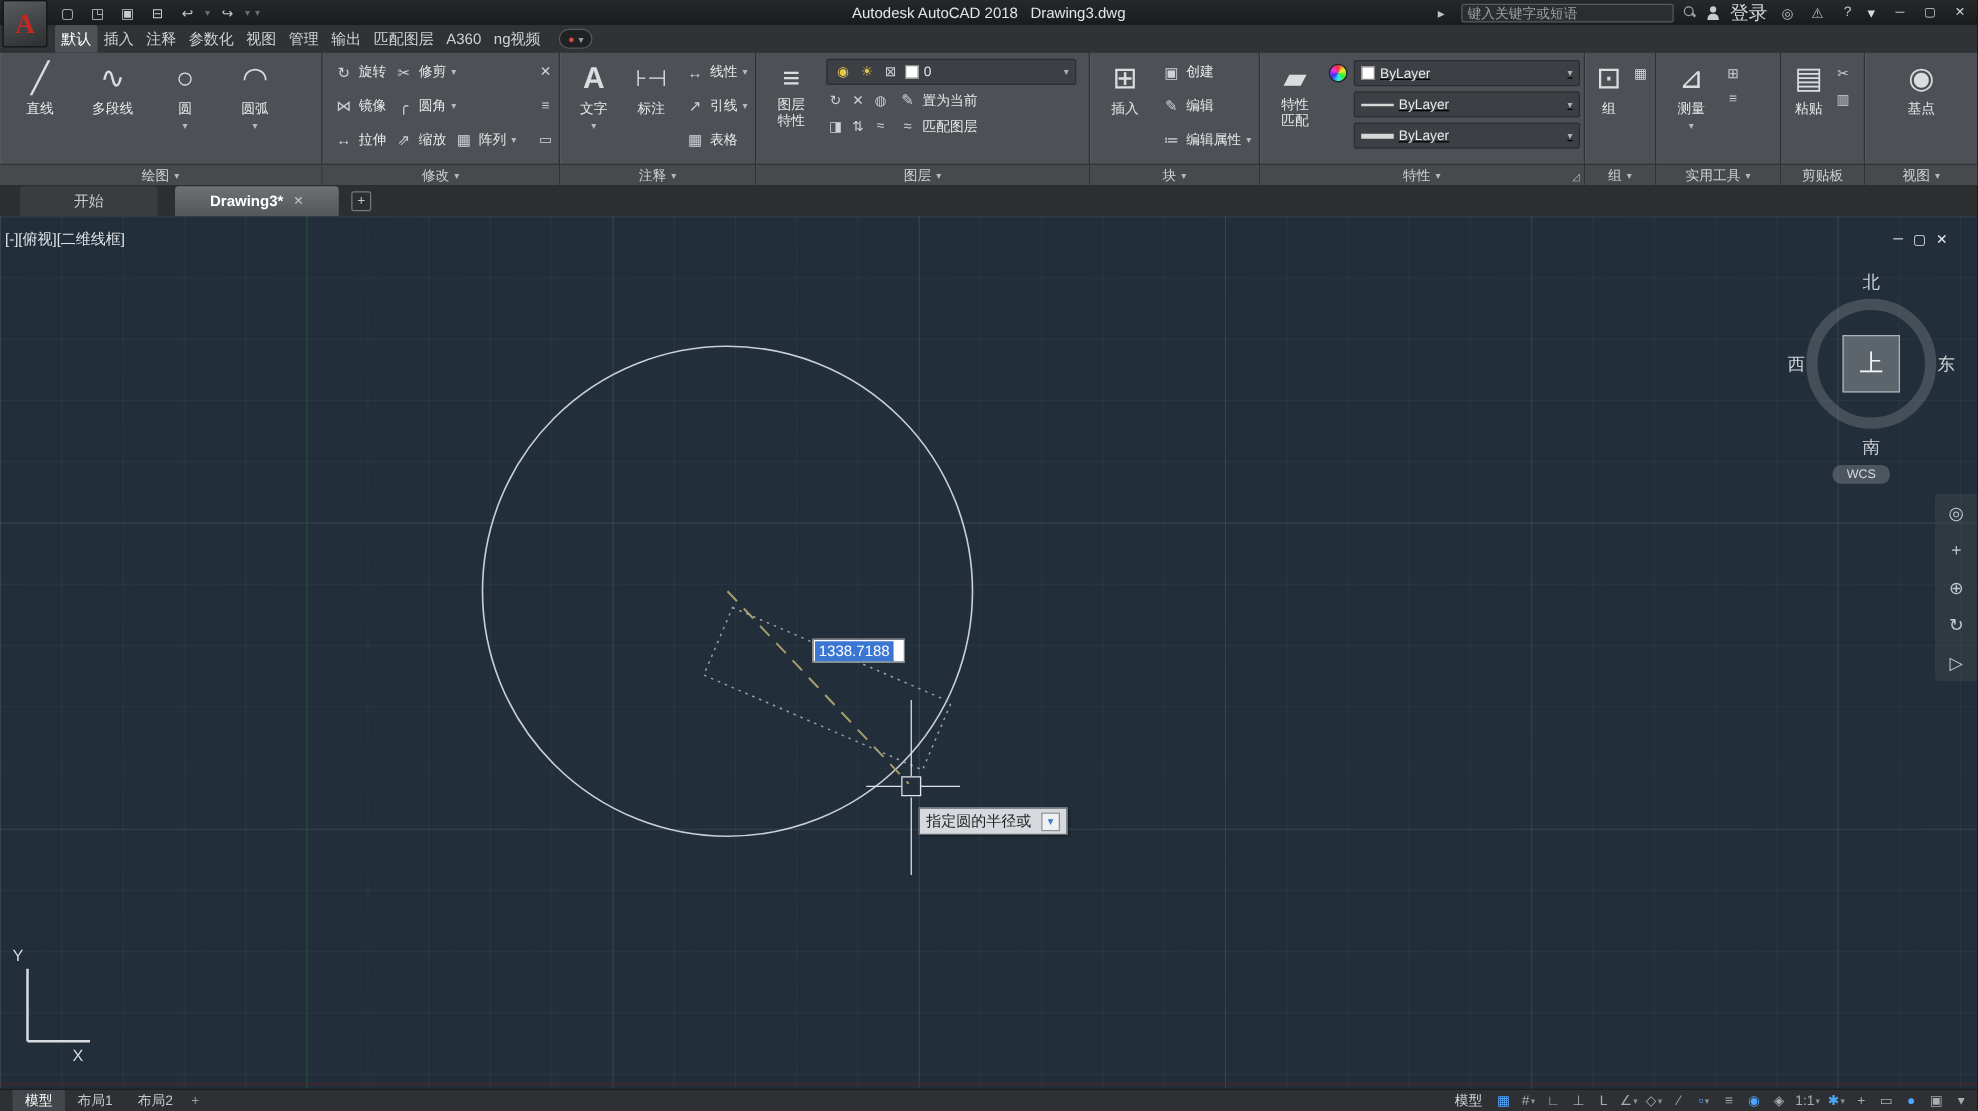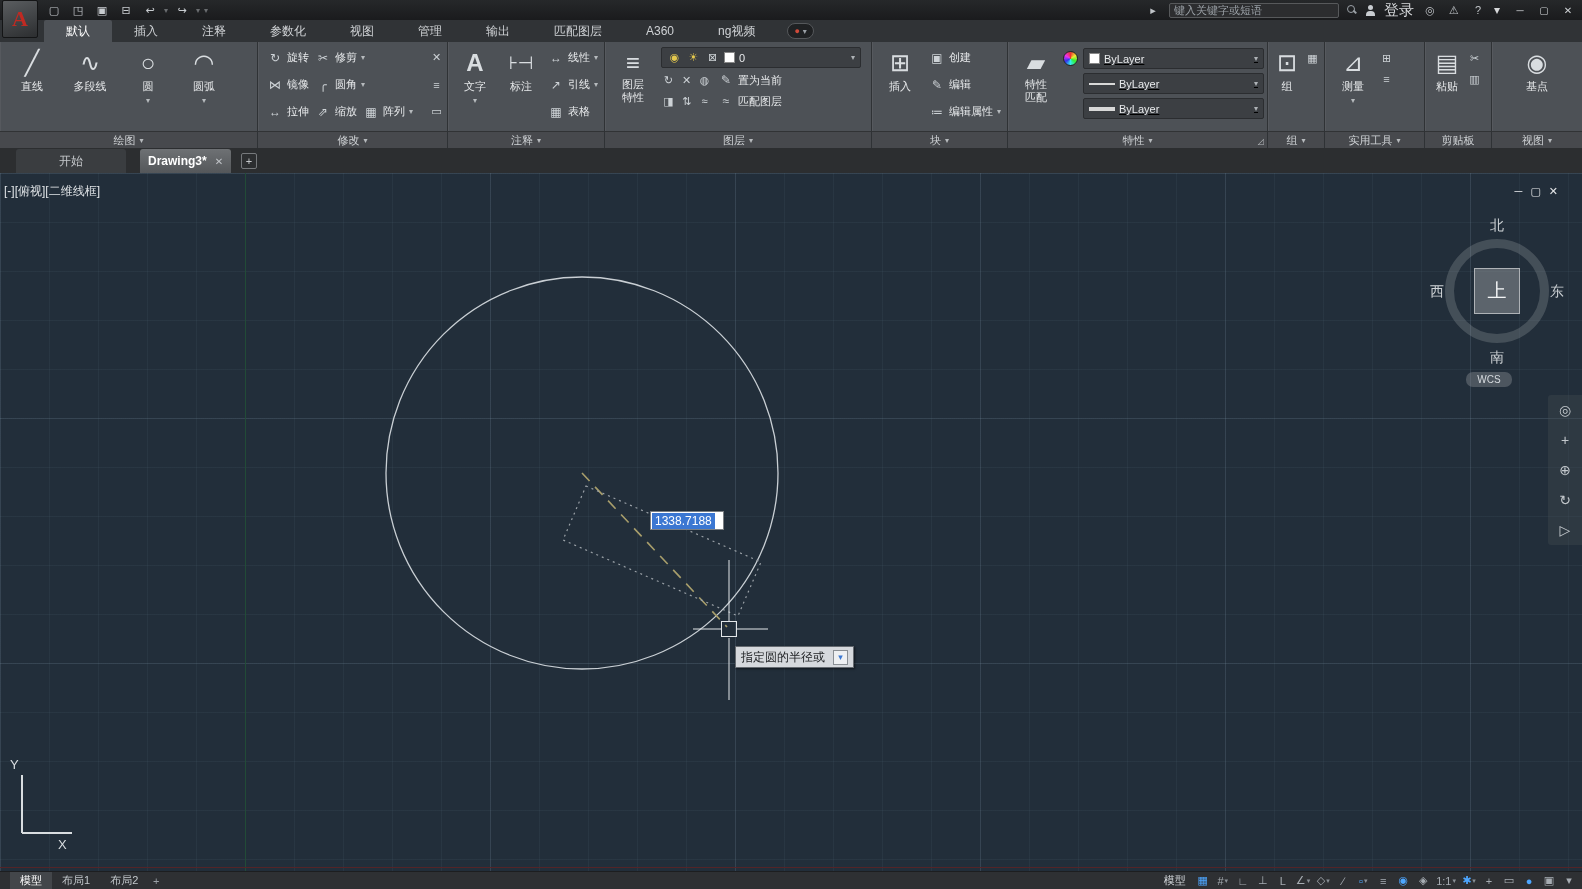--- a/index.html
+++ b/index.html
@@ -36,21 +36,21 @@
   .person::after { content:""; position:absolute; left:1px; top:6px; width:9px; height:5px;
     border-radius:4px 4px 0 0; background:#c8ccd0; }
   .tb-ico { color:#c0c4c8; font-size:11px; width:16px; text-align:center; }
   .winbtns { display:flex; }
   .winbtns .wb { width:24px; height:18px; display:flex; align-items:center; justify-content:center;
     color:#cfd2d5; font-size:10px; }
 
   
   .tabrow { position:absolute; left:0; top:20px; width:1582px; height:22px;
     background:#303336; display:flex; align-items:flex-end; padding-left:44px; z-index:20; }
-  .rtab { height:22px; padding:0 22px; display:flex; align-items:center;
+  .rtab { height:22px; padding:0 5px; display:flex; align-items:center;
     color:#cfd2d5; font-size:12px; }
   .rtab.active { background:#4d5156; color:#fff; border-radius:2px 2px 0 0; }
   .rec-pill { margin-left:10px; height:16px; margin-bottom:3px; padding:0 6px; border-radius:8px;
     background:#1f2123; border:1px solid #55585b; display:flex; align-items:center; gap:3px; }
   .rec-pill .dot { color:#d04a3a; font-size:9px; }
   .rec-pill .arr { color:#9aa0a6; font-size:8px; }
 
   
   .ribbon { position:absolute; left:0; top:42px; width:1582px; height:106px;
     background:#4d5156; display:flex; z-index:10; }
@@ -78,21 +78,21 @@
   .dropdown .lt { width:26px; height:2px; background:#d8d8d8; }
   .dropdown .lw { width:26px; height:4px; background:#d8d8d8; }
   .dropdown .darr { margin-left:auto; font-size:8px; color:#aeb2b6; }
   .mini { width:15px; text-align:center; font-size:11px; color:#cdd2d6; }
   .colorwheel { width:15px; height:15px; border-radius:50%;
     background:conic-gradient(#e33,#ee3,#3e3,#3ee,#33e,#e3e,#e33); border:1px solid #222; }
 
   
   .filetabs { position:absolute; left:0; top:148px; width:1582px; height:25px;
     background:#2c2e30; display:flex; align-items:flex-end; padding-left:16px; }
-  .ftab { height:24px; padding:0 8px; display:flex; align-items:center; gap:8px;
+  .ftab { height:24px; padding:0 28px; display:flex; align-items:center; gap:8px;
     font-size:12px; border-radius:3px 3px 0 0; }
   .ftab.start { background:#3a3d40; color:#c6c9cc; width:110px; justify-content:center; }
   .ftab.active { background:linear-gradient(#6e7control,#585b5e); background:linear-gradient(#6e7174,#54575a);
     color:#fff; margin-left:14px;font-weight:bold; }
   .ftab .x { color:#c0c4c8; font-size:10px; }
   .ftab-plus { width:16px; height:16px; margin:0 0 4px 10px; border:1px solid #76797c; border-radius:2px;
     color:#c6c9cc; font-size:11px; display:flex; align-items:center; justify-content:center; }
 
   
   .canvas { position:absolute; left:0; top:173px; width:1582px; height:698px;
@@ -181,20 +181,21 @@
       <span class="qbtn">
           <span>↩</span>
         </span>
       <span class="sep">▾</span>
       <span class="qbtn">
           <span>↪</span>
         </span>
       <span class="sep">▾</span>
       <span class="sep">▾</span>
     </div>
+    <span class="tb-title">Autodesk AutoCAD 2018   Drawing3.dwg</span>
     <div class="tb-right">
       <span class="tb-ico">▸</span>
       <div class="searchbox">
         <span class="ph">键入关键字或短语</span>
       </div>
       <span class="mag"></span>
       <span class="person"></span>
       <span style="font-size:15px;color:#d7d9db;">登录</span>
       <span class="tb-ico">◎</span>
       <span class="tb-ico">⚠</span>

